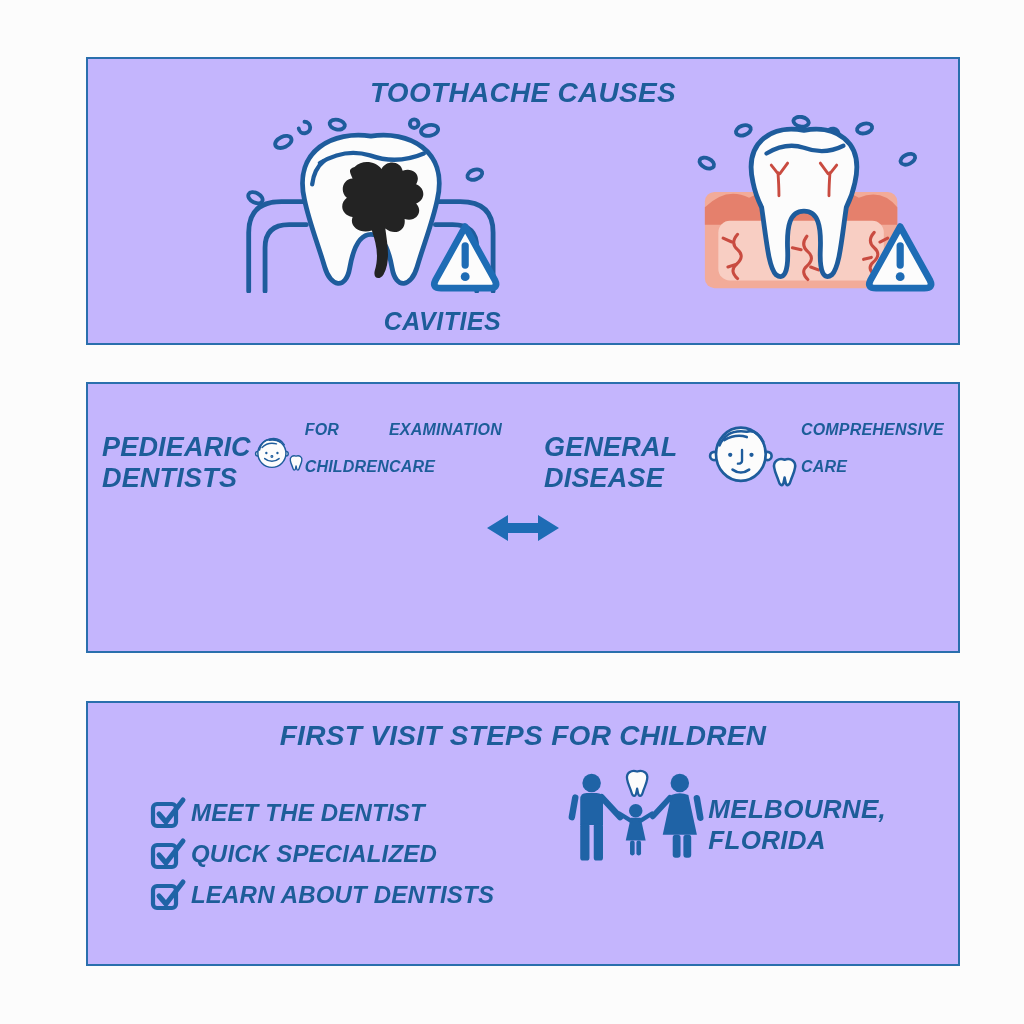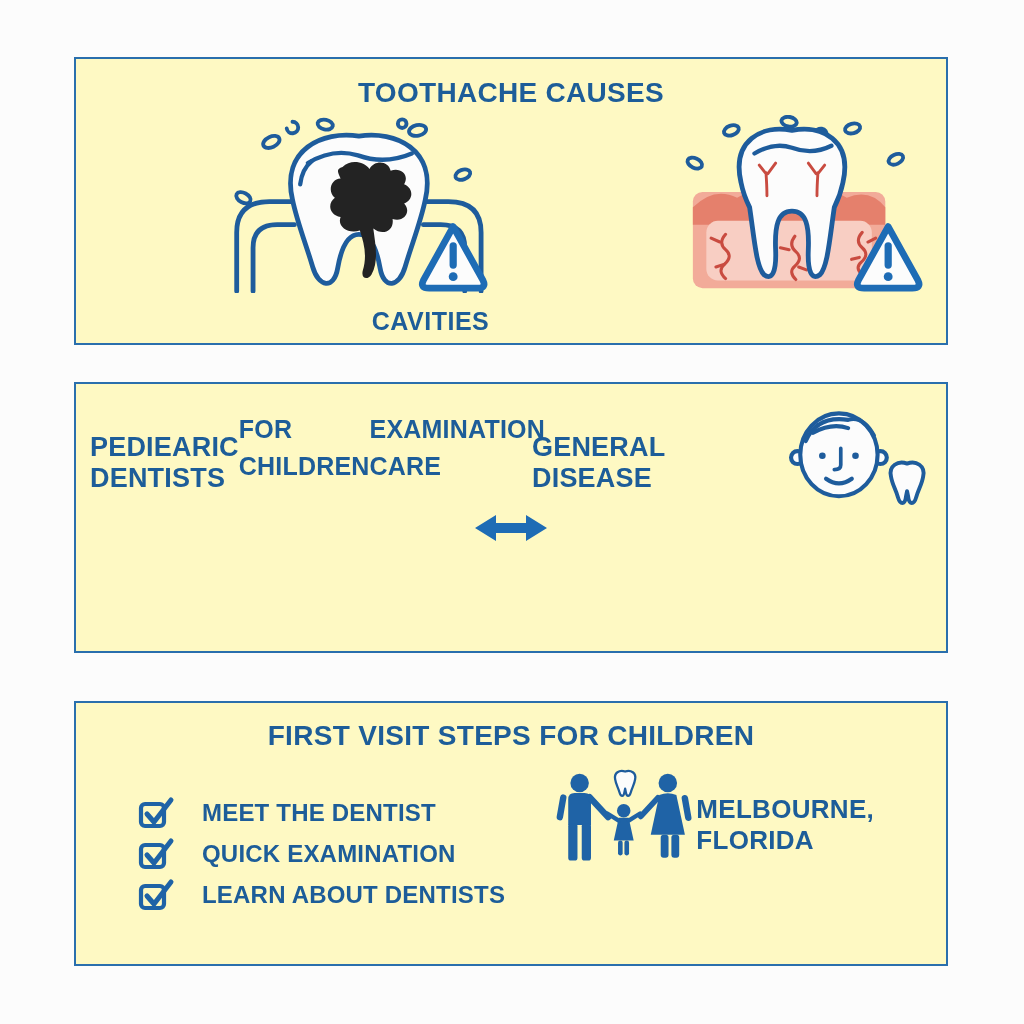--- a/index.html
+++ b/index.html
@@ -6,24 +6,25 @@
   html,body { width:1024px; height:1024px; }
   body {
     position:relative;
     background:#fcfcfc;
     font-family:"Liberation Sans", sans-serif;
     color:#1d5d99;
     overflow:hidden;
   }
   .panel {
     position:absolute;
-    left:74px;
+    left:86px;
     width:874px;
     border:2.5px solid #2a6fad;
-    background:#fef9c3;
+    background:#c4b5fd;
+    font-style:italic;
   }
   #panel-toothache { top:57px;  height:288px; }
   #panel-dentists  { top:382px; height:271px; }
   #panel-firstvisit{ top:701px; height:265px; }
 
   .panel-title {
     text-align:center;
     font-weight:bold;
     font-size:28px;
     letter-spacing:.3px;
@@ -40,28 +41,28 @@
 
   
   .dent-col {
     position:absolute; top:0; width:400px;
     display:flex; flex-direction:row; align-items:center;
   }
   .dent-col.left  { left:14px; }
   .dent-col.right { right:14px; }
   .dent-title { font-weight:bold; font-size:27px; margin-top:30px; letter-spacing:.2px; }
   .dent-figure { margin-top:10px; height:118px; }
-  .dent-line { font-weight:bold; font-size:25px; line-height:37px; letter-spacing:.2px; }
+  .dent-line { font-weight:bold; font-size:16px; line-height:37px; letter-spacing:.2px; }
   .arrow-wrap {
     position:absolute; left:50%; top:127px; transform:translateX(-50%);
   }
 
   
   .checklist { position:absolute; left:62px; top:94px; display:flex; flex-direction:column; gap:10px; }
-  .check-row { display:flex; align-items:center; gap:27px; height:31px; }
+  .check-row { display:flex; align-items:center; gap:4px; height:31px; }
   .check-label { font-weight:bold; font-size:24px; letter-spacing:.2px; white-space:nowrap; }
   .family-col {
     position:absolute; left:478px; top:46px; width:360px;
     display:flex; flex-direction:row; align-items:center;
   }
   .family-location { font-weight:bold; font-size:26px; margin-top:8px; letter-spacing:.3px; }
 </style>
 </head>
 <body>
 
@@ -183,41 +184,42 @@
       <g stroke="#1e5c9c" stroke-width="4.5" fill="none" stroke-linecap="round">
         <path d="M28,48 Q40,20 74,25 Q90,20 102,42"></path>
         <path d="M36,39 Q56,28 74,34"></path>
       </g>
       <circle cx="46" cy="64" r="3.6" fill="#1e5c9c"></circle>
       <circle cx="82" cy="64" r="3.6" fill="#1e5c9c"></circle>
       <path d="M66,56 L66,74 Q66,79 59,79" stroke="#1e5c9c" stroke-width="4" fill="none" stroke-linecap="round"></path>
       <path d="M50,89 Q64,99 78,89" stroke="#1e5c9c" stroke-width="4.5" fill="none" stroke-linecap="round"></path>
       <path transform="translate(118,70) scale(1.25)" d="M2,13 C0,4 8,-1 16,2 C24,-1 32,4 30,13 C29,20 26,24 24,31 C22,38 18,38 17,31 L16,26 L15,31 C14,38 10,38 8,31 C6,24 3,20 2,13 Z" fill="#fcfcfc" stroke="#1e5c9c" stroke-width="3.4" stroke-linejoin="round"></path>
     </svg>
+    <div class="dent-line">COMPREHENSIVE CARE</div>
   </div>
 
 </section>
 
 <section class="panel" id="panel-firstvisit">
   <h2 class="panel-title">FIRST VISIT STEPS FOR CHILDREN</h2>
 
   <div class="checklist">
     <div class="check-row">
       <svg width="37" height="33" viewBox="0 0 37 33">
         <rect x="3" y="8" width="23" height="22" rx="4" fill="none" stroke="#1f63a6" stroke-width="4.2"></rect>
         <path d="M9,18 L16,26 L33,4" fill="none" stroke="#1f63a6" stroke-width="5" stroke-linecap="round" stroke-linejoin="round"></path>
       </svg>
       <span class="check-label">MEET THE DENTIST</span>
     </div>
     <div class="check-row">
       <svg width="37" height="33" viewBox="0 0 37 33">
         <rect x="3" y="8" width="23" height="22" rx="4" fill="none" stroke="#1f63a6" stroke-width="4.2"></rect>
         <path d="M9,18 L16,26 L33,4" fill="none" stroke="#1f63a6" stroke-width="5" stroke-linecap="round" stroke-linejoin="round"></path>
       </svg>
-      <span class="check-label">QUICK EXAMINATION</span>
+      <span class="check-label">QUICK SPECIALIZED</span>
     </div>
     <div class="check-row">
       <svg width="37" height="33" viewBox="0 0 37 33">
         <rect x="3" y="8" width="23" height="22" rx="4" fill="none" stroke="#1f63a6" stroke-width="4.2"></rect>
         <path d="M9,18 L16,26 L33,4" fill="none" stroke="#1f63a6" stroke-width="5" stroke-linecap="round" stroke-linejoin="round"></path>
       </svg>
       <span class="check-label">LEARN ABOUT DENTISTS</span>
     </div>
   </div>
 

